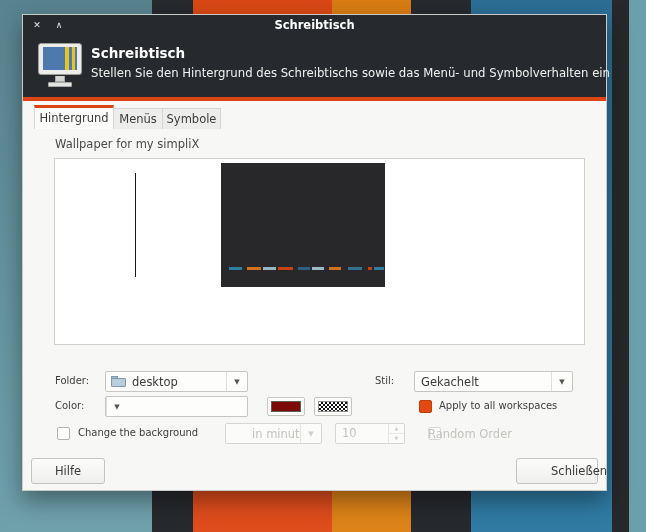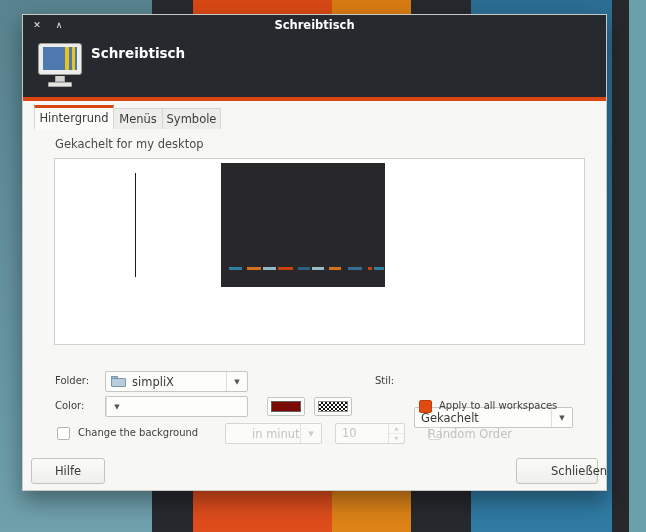--- a/index.html
+++ b/index.html
@@ -128,31 +128,32 @@
       <div id="mon-body">
         <div id="mon-screen">
           <div class="mon-stripe" id="mon-s1"></div>
           <div class="mon-stripe" id="mon-s2"></div>
         </div>
       </div>
       <div id="mon-neck"></div>
       <div id="mon-base"></div>
     </div>
     <div id="hdr-title">Schreibtisch</div>
+    <div id="hdr-sub">Stellen Sie den Hintergrund des Schreibtischs sowie das Menü- und Symbolverhalten ein</div>
   </div>
 
   <div id="accent-line"></div>
 
   <div id="content">
 
     <div class="tab" id="tab-active">Hintergrund</div>
     <div class="tab" id="tab-2">Menüs</div>
     <div class="tab" id="tab-3">Symbole</div>
 
-    <div id="wp-label">Gekachelt for my desktop</div>
+    <div id="wp-label">Wallpaper for my simpliX</div>
 
     <div id="preview">
       <div id="thin-thumb"></div>
       <div id="dark-thumb">
         <div id="dash-row">
             <div class="dash" style="left: 8px; width: 13px; background: rgb(47, 127, 160);"></div>
             <div class="dash" style="left: 26px; width: 14px; background: rgb(212, 113, 28);"></div>
             <div class="dash" style="left: 42px; width: 13px; background: rgb(149, 183, 195);"></div>
             <div class="dash" style="left: 57px; width: 15px; background: rgb(200, 66, 15);"></div>
             <div class="dash" style="left: 77px; width: 12px; background: rgb(43, 96, 128);"></div>
@@ -164,25 +165,25 @@
           </div>
       </div>
     </div>
 
     <div class="lbl" style="left:32px; top:274px;">Folder:</div>
     <div class="combo" style="left:82px; top:270px; width:143px;">
       <span id="folder-icon">
           <span class="f-tab"></span>
           <span class="f-body"></span>
         </span>
-      <span class="c-text">simpliX</span>
+      <span class="c-text">desktop</span>
       <span class="c-arrow">▼</span>
     </div>
     <div class="lbl" style="left:352px; top:274px;">Stil:</div>
-    <div class="combo" style="left:391px; top:270px; width:159px;margin-top:36px;">
+    <div class="combo" style="left:391px; top:270px; width:159px;">
       <span class="c-text">Gekachelt</span>
       <span class="c-arrow">▼</span>
     </div>
 
     <div class="lbl" style="left:32px; top:299px;">Color:</div>
     <div class="combo" style="left:82px; top:295px; width:143px;">
       <span class="c-arrow">▼</span>
     </div>
     <div class="swatch-btn" style="left:244px; top:296px;">
       <div id="color-swatch-inner"></div>

